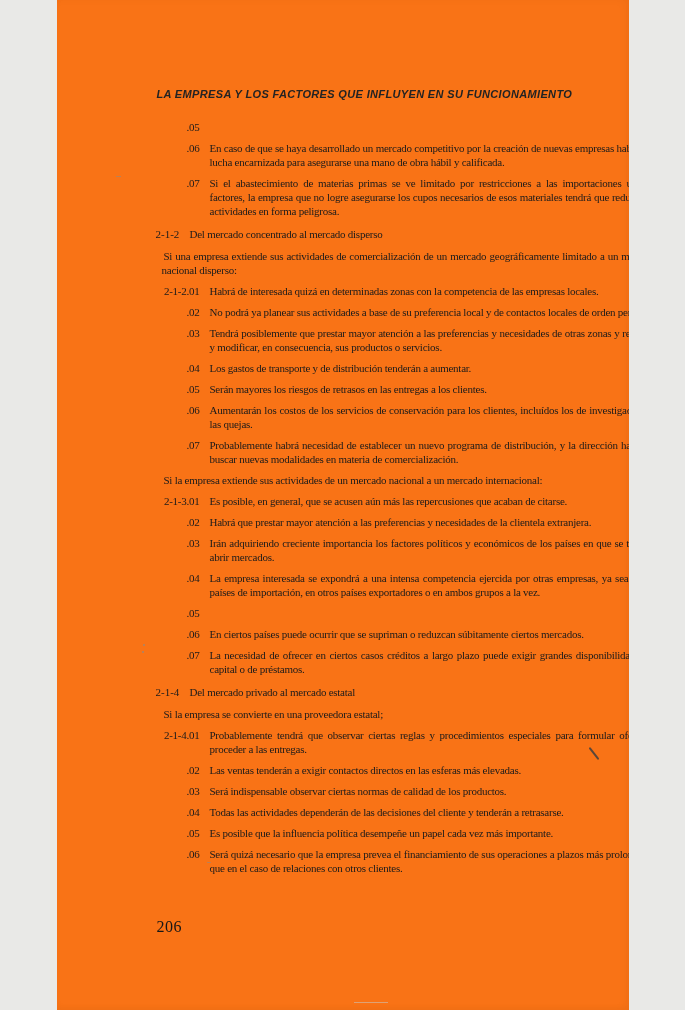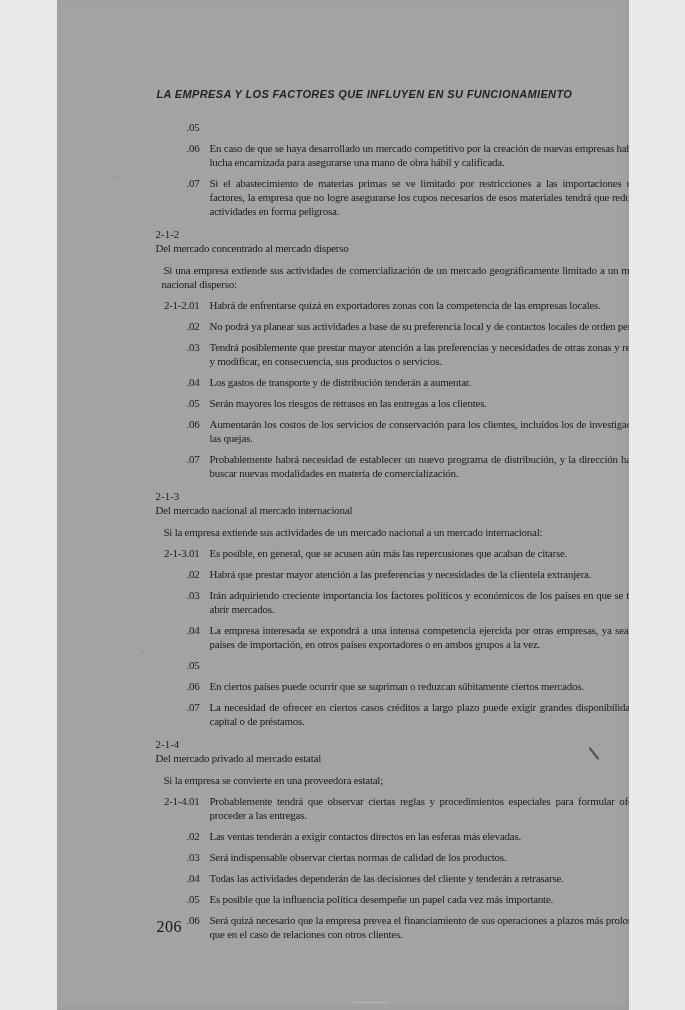--- a/index.html
+++ b/index.html
@@ -1,32 +1,32 @@
 <!DOCTYPE html>
 <html><head>
 <meta charset="utf-8">
 <style>
   html, body { margin:0; padding:0; background:#e9e9e7; }
   .page {
     position:relative; width:572px; height:1010px; margin:0 auto;
-    background:#a3a3a3; overflow:hidden;
+    background:#f97316; overflow:hidden;
     font-family:"Liberation Serif", serif; color:#1b1b1b;
     box-shadow: inset -4px 0 8px rgba(0,0,0,0.03), inset 0 -3px 6px rgba(0,0,0,0.025);
   }
   .running-header {
     position:absolute; left:100px; top:88px;
     font-family:"Liberation Sans", sans-serif;
     font-style:italic; font-weight:700; font-size:11px;
     letter-spacing:0.35px; color:#232323; white-space:nowrap;
   }
   .doc {
     position:absolute; left:99px; top:116px; width:502px;
     font-size:11px; line-height:14px; letter-spacing:-0.25px;
   }
-  .sec-head { display:flex; margin:9px 0 8px 0;flex-direction:column; }
+  .sec-head { display:flex; margin:9px 0 8px 0; }
   .sec-id   { flex:none; width:34px; letter-spacing:0; }
   .sec-title{ }
   .intro    { margin:0 0 7px 6px; text-indent:2px; text-align:justify; }
   .item     { display:flex; margin:4px 0 7px 0; }
   .item-num { flex:none; width:44px; text-align:right; }
   .item-text{ flex:1; margin-left:10px; text-align:justify; }
   .page-number {
     position:absolute; left:100px; top:918px;
     font-size:16px; letter-spacing:0.5px; color:#161616;
   }
@@ -70,21 +70,21 @@
 
   <section class="sec">
     <div class="sec-head">
       <span class="sec-id">2-1-2</span>
       <span class="sec-title">Del mercado concentrado al mercado disperso</span>
     </div>
     <p class="intro">Si una empresa extiende sus actividades de comercialización de un mercado geográficamente limitado a un mercado nacional disperso:</p>
     <div class="items">
   <div class="item">
     <span class="item-num">2-1-2.01</span>
-    <span class="item-text">Habrá de enfrentarse quizá en exportadores zonas con la competencia de las empresas locales.</span>
+    <span class="item-text">Habrá de interesada quizá en determinadas zonas con la competencia de las empresas locales.</span>
   </div>
 
   <div class="item">
     <span class="item-num">.02</span>
     <span class="item-text">No podrá ya planear sus actividades a base de su preferencia local y de contactos locales de orden personal.</span>
   </div>
 
   <div class="item">
     <span class="item-num">.03</span>
     <span class="item-text">Tendrá posiblemente que prestar mayor atención a las preferencias y necesidades de otras zonas y regiones y modificar, en consecuencia, sus productos o servicios.</span>
@@ -106,24 +106,20 @@
   </div>
 
   <div class="item">
     <span class="item-num">.07</span>
     <span class="item-text">Probablemente habrá necesidad de establecer un nuevo programa de distribución, y la dirección habrá de buscar nuevas modalidades en materia de comercialización.</span>
   </div>
 </div>
   </section>
 
   <section class="sec">
-    <div class="sec-head">
-      <span class="sec-id">2-1-3</span>
-      <span class="sec-title">Del mercado nacional al mercado internacional</span>
-    </div>
     <p class="intro">Si la empresa extiende sus actividades de un mercado nacional a un mercado internacional:</p>
     <div class="items">
   <div class="item">
     <span class="item-num">2-1-3.01</span>
     <span class="item-text">Es posible, en general, que se acusen aún más las repercusiones que acaban de citarse.</span>
   </div>
 
   <div class="item">
     <span class="item-num">.02</span>
     <span class="item-text">Habrá que prestar mayor atención a las preferencias y necesidades de la clientela extranjera.</span>

